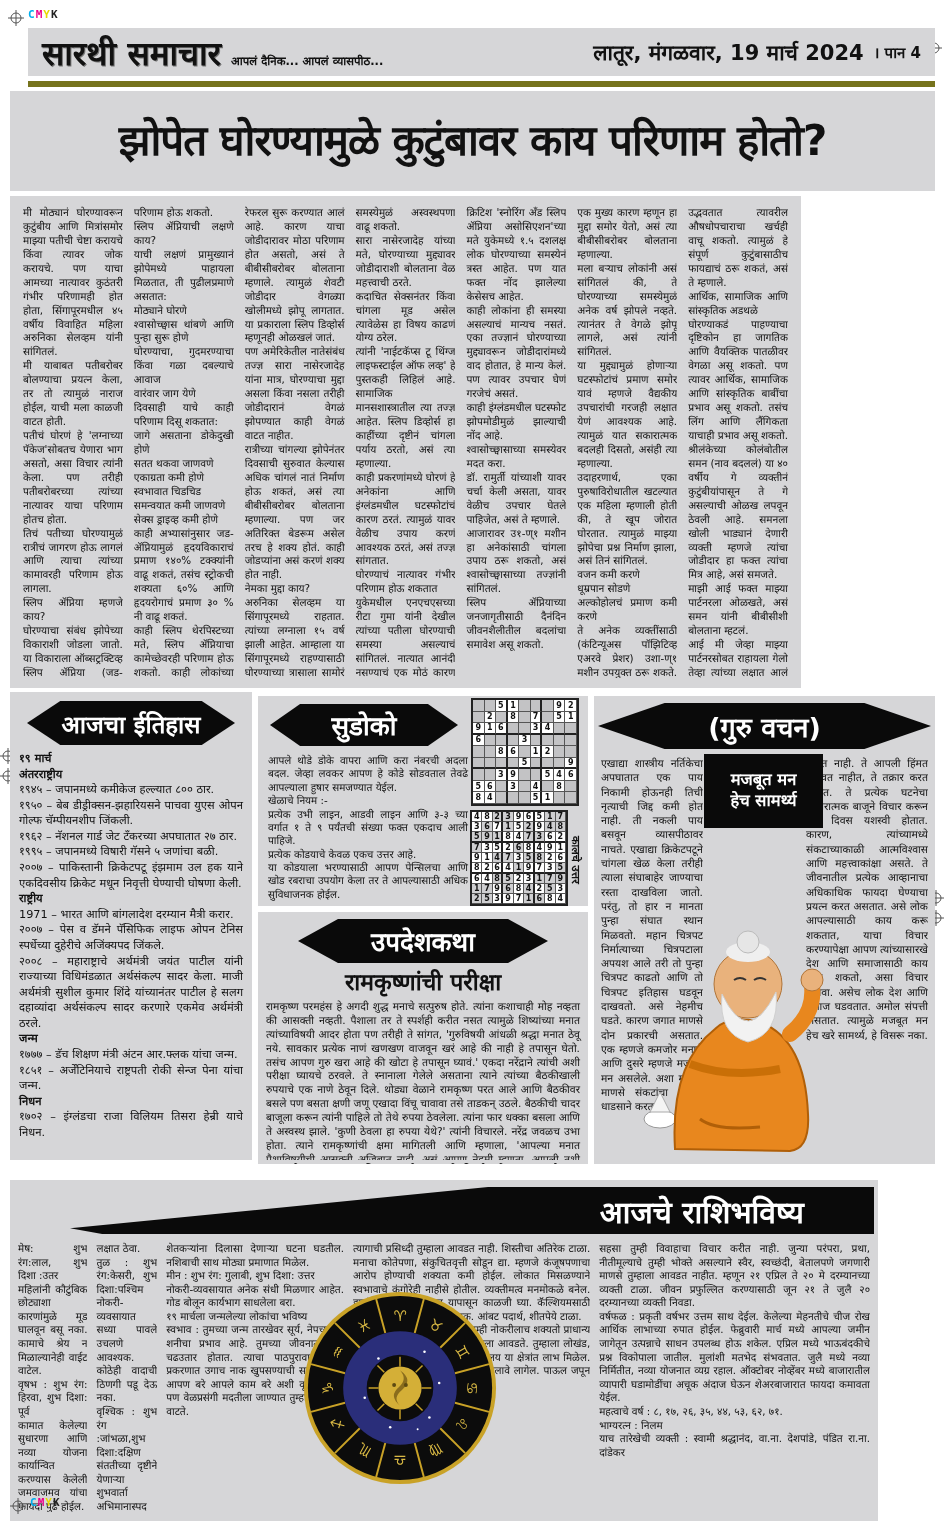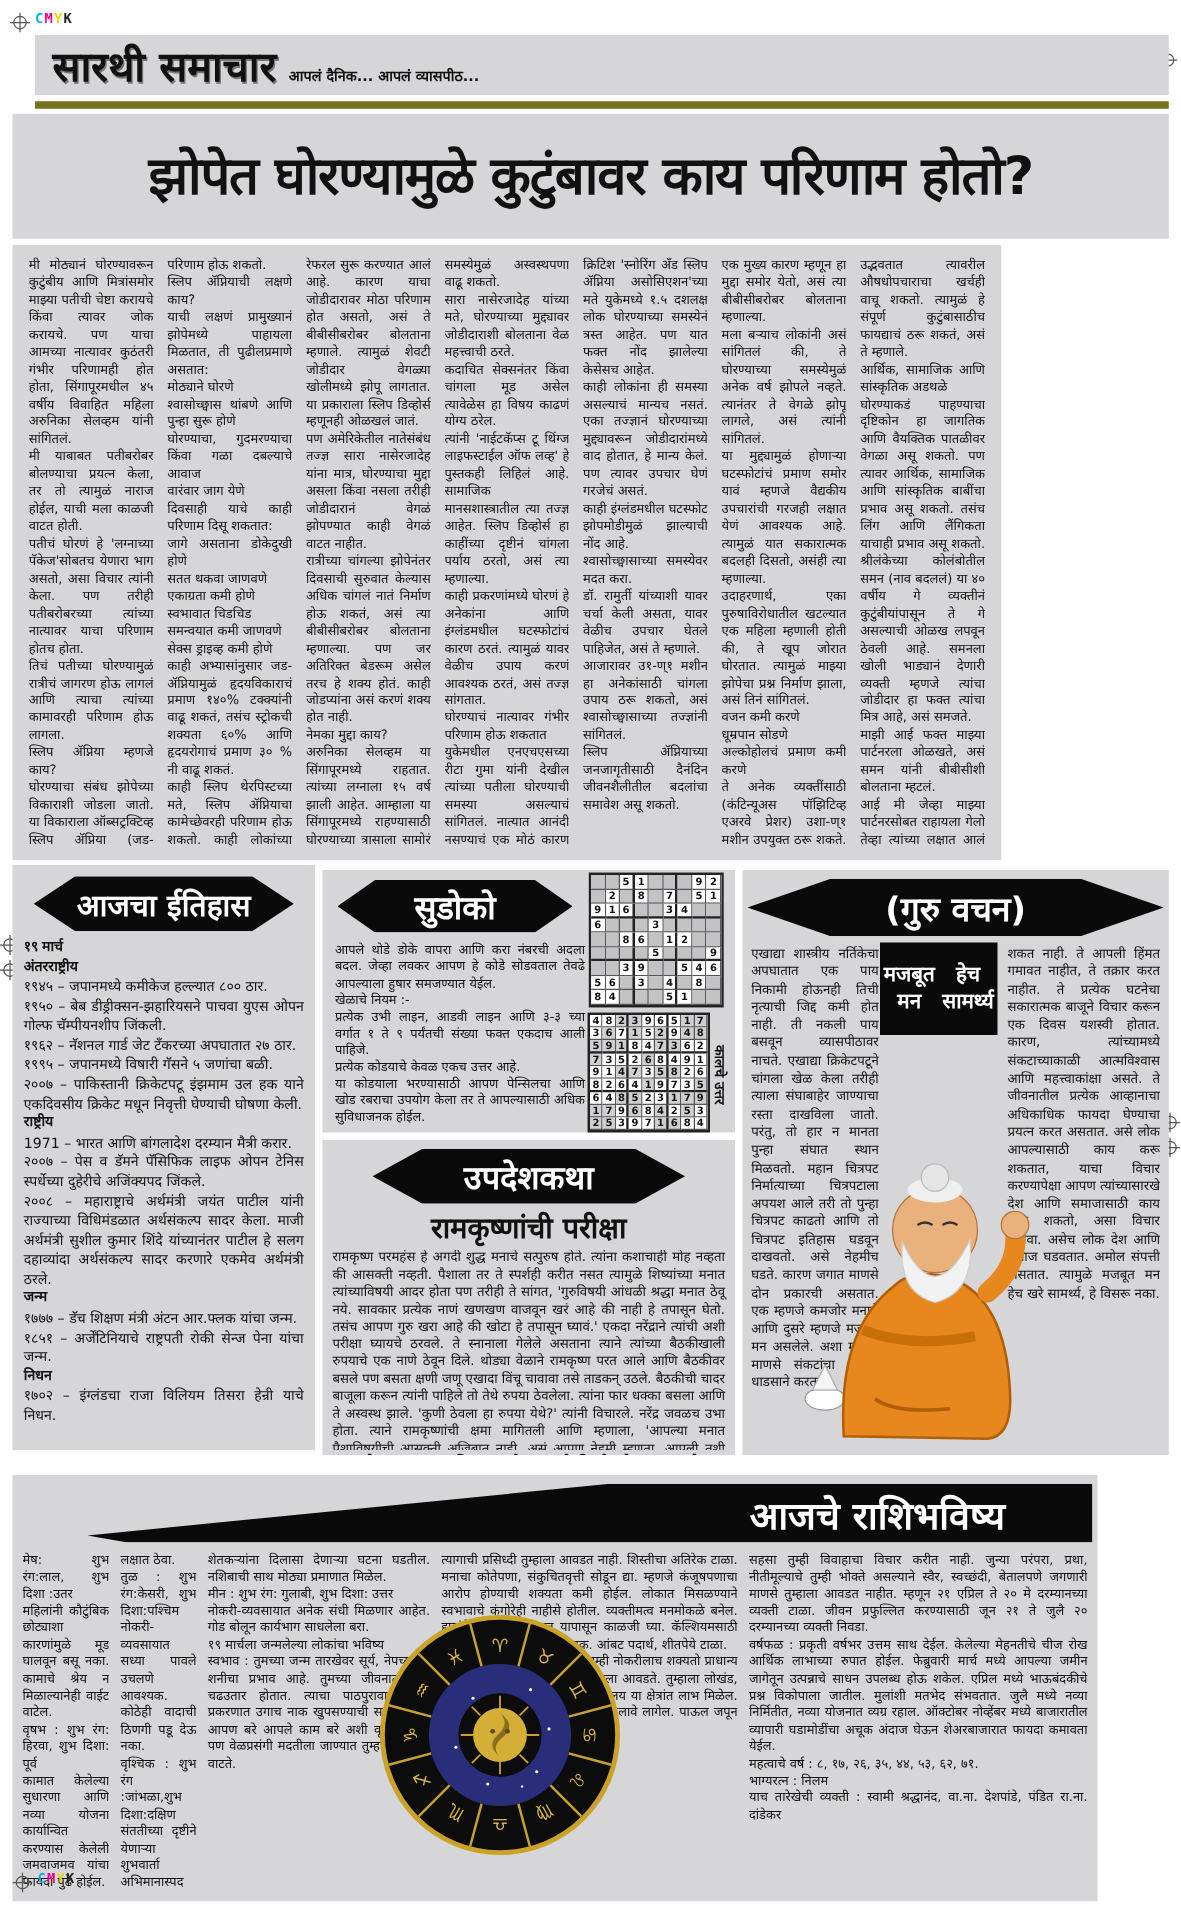--- a/index.html
+++ b/index.html
@@ -27,21 +27,21 @@
   .article-cols .col{flex:1;font-size:10.4px;line-height:1.34;text-align:justify;white-space:pre-line;overflow:hidden;}
   
   .banner{background:#0a0a0a;color:#fff;font-weight:bold;display:flex;align-items:center;justify-content:center;}
   .hex{clip-path:polygon(0 50%,16% 0,84% 0,100% 50%,84% 100%,16% 100%);}
   .hex-wide{clip-path:polygon(0 50%,20% 0,80% 0,100% 50%,80% 100%,20% 100%);}
   
   .history{left:10px;top:692px;width:242px;height:468px;overflow:hidden;}
   .history .banner{width:208px;height:44px;margin:9px auto 6px auto;font-size:24px;}
   .history-list{padding:0 9px;font-size:11.3px;line-height:1.38;text-align:justify;}
   .history-list .it{margin:0;}
-  .history-list .hd{font-weight:bold;font-family:Liberation Serif, serif;}
+  .history-list .hd{font-weight:bold;}
   
   .sudoku{left:258px;top:696px;width:330px;height:210px;overflow:visible;}
   .sudoku .banner{position:absolute;left:12px;top:8px;width:188px;height:42px;font-size:26px;}
   .sudoku-intro{position:absolute;left:10px;top:58px;width:200px;font-size:10.3px;line-height:1.3;text-align:justify;white-space:pre-line;}
   .su-grid{position:absolute;display:grid;grid-template-columns:repeat(9,1fr);grid-template-rows:repeat(9,1fr);
            border:2px solid #222;background:#fff;}
   #su-puzzle{left:213px;top:2px;width:104px;height:104px;}
   #su-answer{left:212px;top:114px;width:94px;height:92px;}
   .su-cell{border-right:1px solid #555;border-bottom:1px solid #555;display:flex;align-items:center;justify-content:center;
            font-size:8px;font-weight:bold;background:#fff;}
@@ -54,22 +54,22 @@
   .updesh{left:258px;top:912px;width:330px;height:252px;overflow:hidden;}
   .updesh .banner{width:250px;height:44px;margin:7px auto 2px auto;font-size:26px;}
   .updesh-sub{text-align:center;font-size:23px;font-weight:bold;margin:1px 0 3px 0;}
   .updesh-body{padding:0 8px;font-size:10.6px;line-height:1.31;text-align:justify;overflow:hidden;height:160px;}
   .updesh-moral{padding:1px 8px 0 8px;font-size:10.8px;font-weight:bold;}
   
   .guru{left:594px;top:696px;width:341px;height:468px;overflow:hidden;}
   .guru .banner{position:absolute;left:4px;top:7px;width:333px;height:46px;font-size:27px;}
   .guru-left{position:absolute;left:7px;top:60px;width:102px;height:396px;font-size:10.6px;line-height:1.35;text-align:justify;overflow:hidden;}
   .guru-right{position:absolute;left:212px;top:60px;width:122px;height:396px;font-size:10.6px;line-height:1.35;text-align:justify;overflow:hidden;}
-  .guru-box{position:absolute;left:110px;top:58px;width:94px;height:74px;background:#0a0a0a;color:#fff;
-            display:flex;flex-direction:row;align-items:center;justify-content:center;font-size:16.5px;font-weight:bold;text-align:center;line-height:1.25;}
+  .guru-box{position:absolute;left:110px;top:58px;width:119px;height:74px;background:#0a0a0a;color:#fff;
+            display:flex;flex-direction:column;align-items:center;justify-content:center;font-size:16.5px;font-weight:bold;text-align:center;line-height:1.25;}
   .guru-sage{position:absolute;left:36px;top:168px;}
   
   .rashi{left:10px;top:1180px;width:868px;height:341px;overflow:hidden;}
   .rashi-banner{position:relative;margin:7px 4px 0 60px;height:47px;background:#0a0a0a;
         clip-path:polygon(0 88%,52% 0,100% 0,100% 100%,4% 100%);}
   .rashi-banner span{position:absolute;right:70px;top:4px;color:#fff;font-size:30px;font-weight:bold;}
   .rashi-cols{display:flex;gap:9px;padding:8px 8px 0 8px;height:270px;overflow:hidden;}
   .rashi-cols .col{font-size:10.3px;line-height:1.32;text-align:justify;white-space:pre-line;overflow:hidden;}
   .wheel{position:absolute;left:292px;top:110px;}
 </style>
@@ -100,20 +100,24 @@
       <path d="M8 0v16M0 8h16" stroke="#555" fill="none"></path>
     </svg>
   <svg class="reg" style="left:928px;top:910px" viewBox="0 0 16 16">
       <circle cx="8" cy="8" r="5" fill="none" stroke="#555"></circle>
       <path d="M8 0v16M0 8h16" stroke="#555" fill="none"></path>
     </svg>
 
   <div class="panel masthead">
     <span class="mast-title">सारथी समाचार</span>
     <span class="mast-tag">आपलं दैनिक... आपलं व्यासपीठ...</span>
+    <span class="mast-right">
+      <span class="mast-date">लातूर, मंगळवार, 19 मार्च 2024</span>
+      <span class="mast-page">। पान 4</span>
+    </span>
   </div>
   <div class="rule"></div>
 
   <div class="panel headline">
     <div>झोपेत घोरण्यामुळे कुटुंबावर काय परिणाम होतो?</div>
   </div>
 
   <div class="panel article">
     <div class="article-cols">
         <div class="col">मी मोठ्यानं घोरण्यावरून कुटुंबीय आणि मित्रांसमोर माझ्या पतीची चेष्टा करायचे किंवा त्यावर जोक करायचे. पण याचा आमच्या नात्यावर कुठंतरी गंभीर परिणामही होत होता, सिंगापूरमधील ४५ वर्षीय विवाहित महिला अरुनिका सेलव्हम यांनी सांगितलं.

